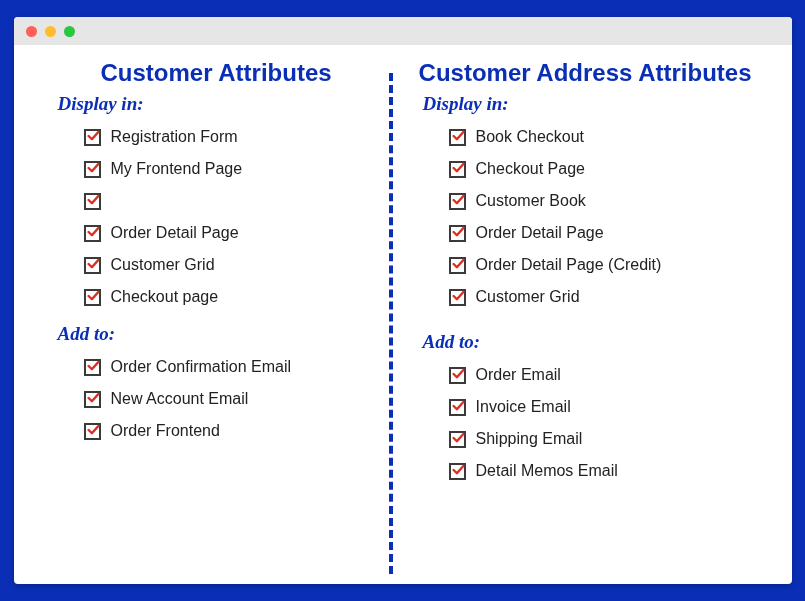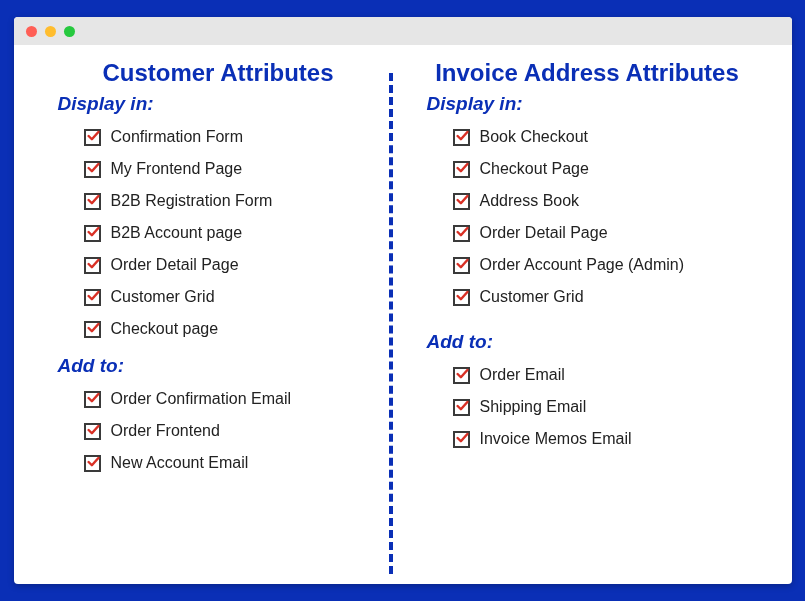--- a/index.html
+++ b/index.html
@@ -62,20 +62,21 @@
     text-align: center;
     margin: 6px 0 6px 0;
     white-space: nowrap;
   }
   .section-label {
     color: #0a2fb6;
     font-style: italic;
     font-weight: 700;
     font-size: 19px;
     margin: 6px 0 6px 4px;
+    font-family: Liberation Serif, serif;
   }
   .items { padding-left: 30px; }
   .item {
     display: flex;
     align-items: center;
     height: 32px;
   }
   .checkbox {
     width: 17px;
     height: 17px;
@@ -111,45 +112,36 @@
       <div class="col-title">Customer Attributes</div>
 
       <div class="section-label">Display in:</div>
       <div class="items">
         <div class="item">
             <span class="checkbox">
               <svg viewBox="0 0 16 16">
                 <polyline points="2,8 6,12 14,3" fill="none" stroke="#d93025" stroke-width="3" stroke-linecap="round" stroke-linejoin="round"></polyline>
               </svg>
             </span>
-            <span class="item-label">Confirmation Form</span>
+            <span class="item-label">Registration Form</span>
           </div>
         <div class="item">
             <span class="checkbox">
               <svg viewBox="0 0 16 16">
                 <polyline points="2,8 6,12 14,3" fill="none" stroke="#d93025" stroke-width="3" stroke-linecap="round" stroke-linejoin="round"></polyline>
               </svg>
             </span>
             <span class="item-label">My Frontend Page</span>
           </div>
         <div class="item">
             <span class="checkbox">
               <svg viewBox="0 0 16 16">
                 <polyline points="2,8 6,12 14,3" fill="none" stroke="#d93025" stroke-width="3" stroke-linecap="round" stroke-linejoin="round"></polyline>
               </svg>
             </span>
-            <span class="item-label">B2B Registration Form</span>
-          </div>
-        <div class="item">
-            <span class="checkbox">
-              <svg viewBox="0 0 16 16">
-                <polyline points="2,8 6,12 14,3" fill="none" stroke="#d93025" stroke-width="3" stroke-linecap="round" stroke-linejoin="round"></polyline>
-              </svg>
-            </span>
-            <span class="item-label">B2B Account page</span>
           </div>
         <div class="item">
             <span class="checkbox">
               <svg viewBox="0 0 16 16">
                 <polyline points="2,8 6,12 14,3" fill="none" stroke="#d93025" stroke-width="3" stroke-linecap="round" stroke-linejoin="round"></polyline>
               </svg>
             </span>
             <span class="item-label">Order Detail Page</span>
           </div>
         <div class="item">
@@ -179,35 +171,35 @@
               </svg>
             </span>
             <span class="item-label">Order Confirmation Email</span>
           </div>
         <div class="item">
             <span class="checkbox">
               <svg viewBox="0 0 16 16">
                 <polyline points="2,8 6,12 14,3" fill="none" stroke="#d93025" stroke-width="3" stroke-linecap="round" stroke-linejoin="round"></polyline>
               </svg>
             </span>
+            <span class="item-label">New Account Email</span>
+          </div>
+        <div class="item">
+            <span class="checkbox">
+              <svg viewBox="0 0 16 16">
+                <polyline points="2,8 6,12 14,3" fill="none" stroke="#d93025" stroke-width="3" stroke-linecap="round" stroke-linejoin="round"></polyline>
+              </svg>
+            </span>
             <span class="item-label">Order Frontend</span>
           </div>
-        <div class="item">
-            <span class="checkbox">
-              <svg viewBox="0 0 16 16">
-                <polyline points="2,8 6,12 14,3" fill="none" stroke="#d93025" stroke-width="3" stroke-linecap="round" stroke-linejoin="round"></polyline>
-              </svg>
-            </span>
-            <span class="item-label">New Account Email</span>
-          </div>
       </div>
     </div>
 
     <div class="col">
-      <div class="col-title">Invoice Address Attributes</div>
+      <div class="col-title">Customer Address Attributes</div>
 
       <div class="section-label">Display in:</div>
       <div class="items">
         <div class="item">
             <span class="checkbox">
               <svg viewBox="0 0 16 16">
                 <polyline points="2,8 6,12 14,3" fill="none" stroke="#d93025" stroke-width="3" stroke-linecap="round" stroke-linejoin="round"></polyline>
               </svg>
             </span>
             <span class="item-label">Book Checkout</span>
@@ -219,37 +211,37 @@
               </svg>
             </span>
             <span class="item-label">Checkout Page</span>
           </div>
         <div class="item">
             <span class="checkbox">
               <svg viewBox="0 0 16 16">
                 <polyline points="2,8 6,12 14,3" fill="none" stroke="#d93025" stroke-width="3" stroke-linecap="round" stroke-linejoin="round"></polyline>
               </svg>
             </span>
-            <span class="item-label">Address Book</span>
+            <span class="item-label">Customer Book</span>
           </div>
         <div class="item">
             <span class="checkbox">
               <svg viewBox="0 0 16 16">
                 <polyline points="2,8 6,12 14,3" fill="none" stroke="#d93025" stroke-width="3" stroke-linecap="round" stroke-linejoin="round"></polyline>
               </svg>
             </span>
             <span class="item-label">Order Detail Page</span>
           </div>
         <div class="item">
             <span class="checkbox">
               <svg viewBox="0 0 16 16">
                 <polyline points="2,8 6,12 14,3" fill="none" stroke="#d93025" stroke-width="3" stroke-linecap="round" stroke-linejoin="round"></polyline>
               </svg>
             </span>
-            <span class="item-label">Order Account Page (Admin)</span>
+            <span class="item-label">Order Detail Page (Credit)</span>
           </div>
         <div class="item">
             <span class="checkbox">
               <svg viewBox="0 0 16 16">
                 <polyline points="2,8 6,12 14,3" fill="none" stroke="#d93025" stroke-width="3" stroke-linecap="round" stroke-linejoin="round"></polyline>
               </svg>
             </span>
             <span class="item-label">Customer Grid</span>
           </div>
       </div>
@@ -263,26 +255,34 @@
               </svg>
             </span>
             <span class="item-label">Order Email</span>
           </div>
         <div class="item">
             <span class="checkbox">
               <svg viewBox="0 0 16 16">
                 <polyline points="2,8 6,12 14,3" fill="none" stroke="#d93025" stroke-width="3" stroke-linecap="round" stroke-linejoin="round"></polyline>
               </svg>
             </span>
+            <span class="item-label">Invoice Email</span>
+          </div>
+        <div class="item">
+            <span class="checkbox">
+              <svg viewBox="0 0 16 16">
+                <polyline points="2,8 6,12 14,3" fill="none" stroke="#d93025" stroke-width="3" stroke-linecap="round" stroke-linejoin="round"></polyline>
+              </svg>
+            </span>
             <span class="item-label">Shipping Email</span>
           </div>
         <div class="item">
             <span class="checkbox">
               <svg viewBox="0 0 16 16">
                 <polyline points="2,8 6,12 14,3" fill="none" stroke="#d93025" stroke-width="3" stroke-linecap="round" stroke-linejoin="round"></polyline>
               </svg>
             </span>
-            <span class="item-label">Invoice Memos Email</span>
+            <span class="item-label">Detail Memos Email</span>
           </div>
       </div>
     </div>
   </div>
 </div>
 
 </body></html>

